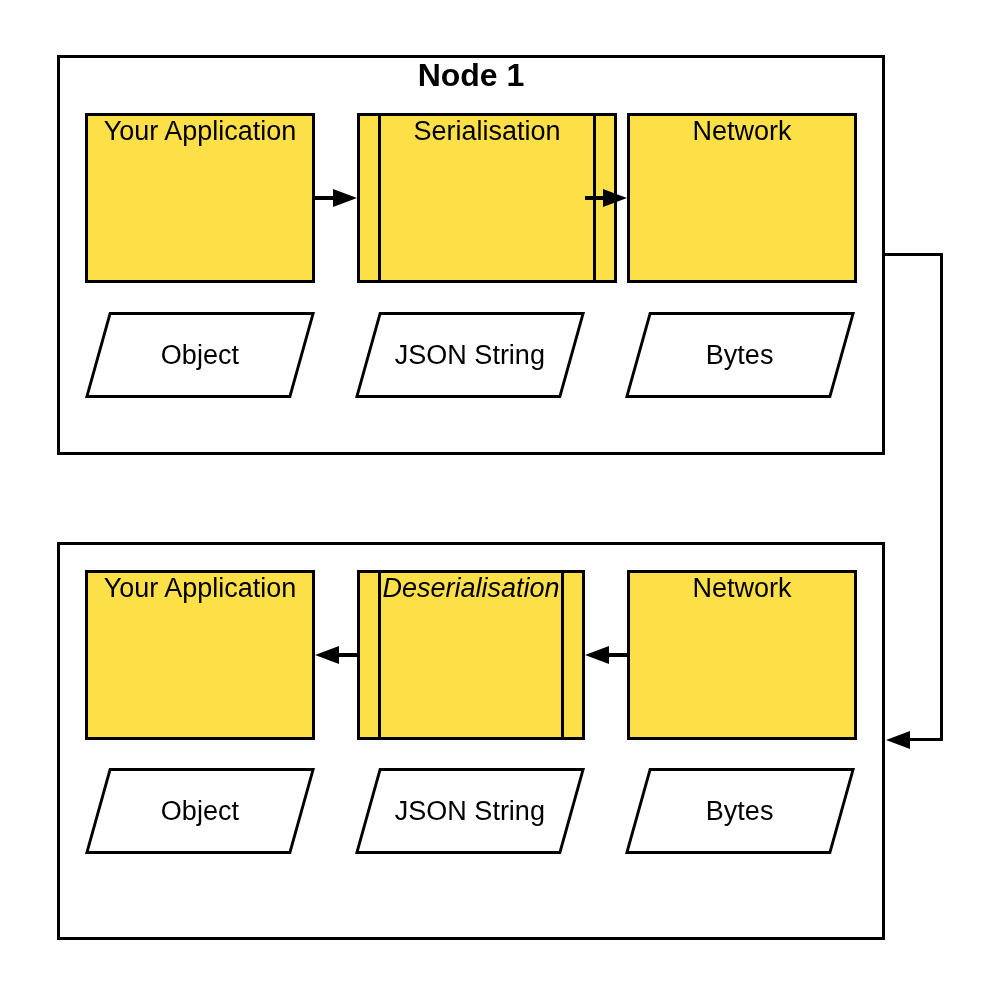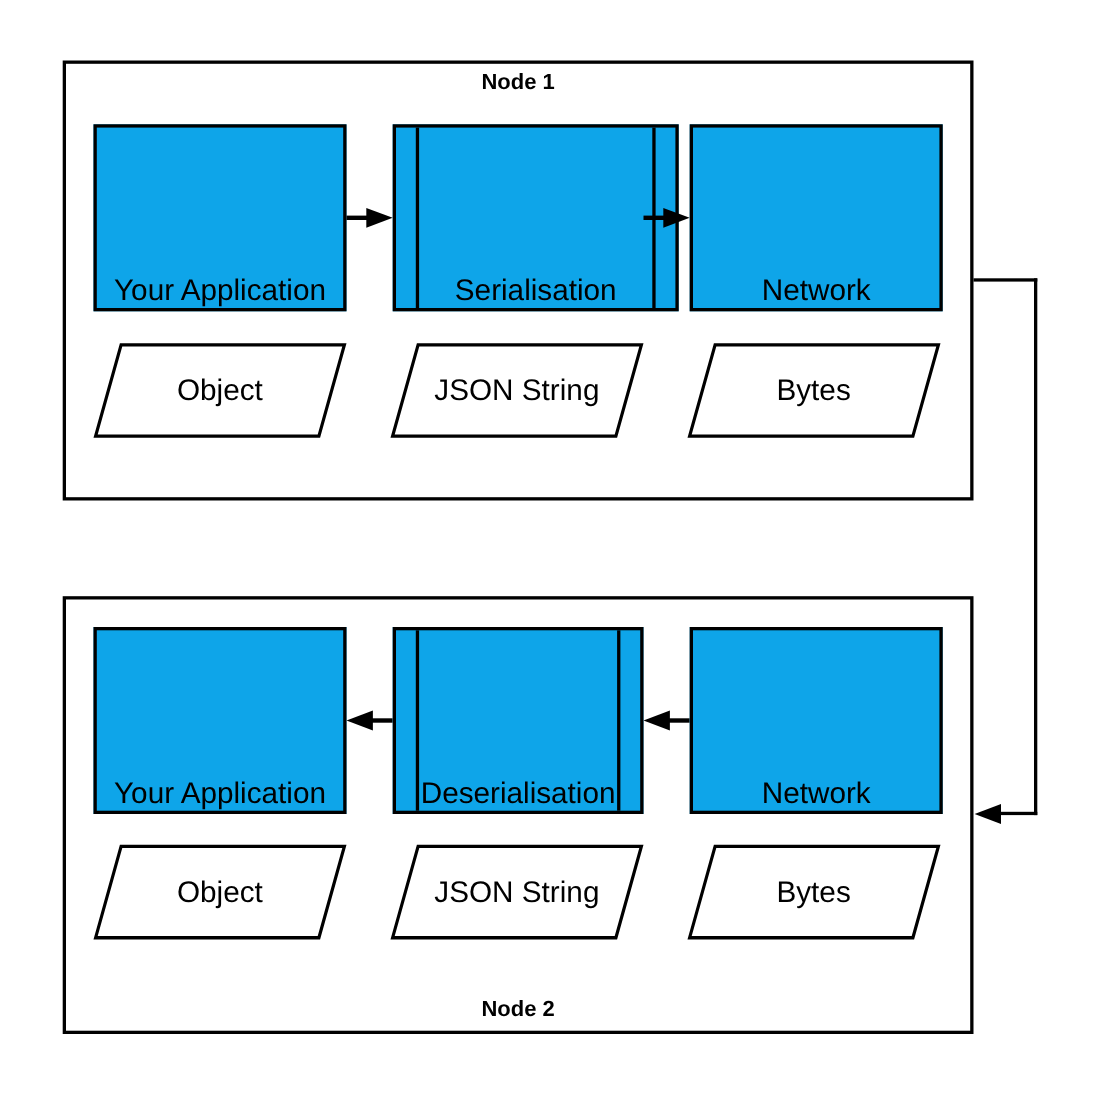--- a/index.html
+++ b/index.html
@@ -16,29 +16,29 @@
   .frame {
     position: absolute;
     border: 3px solid #000000;
   }
   .node-title {
     position: absolute;
     left: 0;
     width: 100%;
     text-align: center;
     font-weight: bold;
-    font-size: 20px;
+    font-size: 32px;
     line-height: 30px;
   }
   .box {
     position: absolute;
     border: 3px solid #000000;
-    background: #0ea5e9;
+    background: #fde047;
     display: flex;
-    align-items: flex-end;
+    align-items: flex-start;
     justify-content: center;
     font-size: 27px;
     text-align: center;
   }
   
   .predefined::before, .predefined::after {
     content: "";
     position: absolute;
     top: 0;
     bottom: 0;
@@ -139,21 +139,21 @@
 
     <div class="box" style="left:25px; top:25px; width:230px; height:170px;">
       <span>Your Application</span>
     </div>
 
     <div class="arrow arrow-left" style="left:255px; top:101px; width:42px;">
       <div class="shaft"></div>
       <div class="head"></div>
     </div>
 
-    <div class="box predefined" style="left:297px; top:25px; width:228px; height:170px;">
+    <div class="box predefined" style="left:297px; top:25px; width:228px; height:170px;font-style:italic;">
       <span>Deserialisation</span>
     </div>
 
     <div class="arrow arrow-left" style="left:525px; top:101px; width:42px;">
       <div class="shaft"></div>
       <div class="head"></div>
     </div>
 
     <div class="box" style="left:567px; top:25px; width:230px; height:170px;">
       <span>Network</span>
@@ -164,21 +164,20 @@
     </div>
 
     <div class="pgram" style="left:307px; top:223px; width:206px; height:86px;">
       <span>JSON String</span>
     </div>
 
     <div class="pgram" style="left:577px; top:223px; width:206px; height:86px;">
       <span>Bytes</span>
     </div>
 
-    <div class="node-title" style="bottom:4px;">Node 2</div>
   </div>
 
   <div class="seg" style="left:885px; top:253px; width:58px; height:3px;"></div>
   <div class="seg" style="left:940px; top:253px; width:3px; height:488px;"></div>
   <div class="seg" style="left:908px; top:738px; width:35px; height:3px;"></div>
   <div class="conn-head" style="left:886px; top:731px;"></div>
 
 </div>
 
 </body></html>

